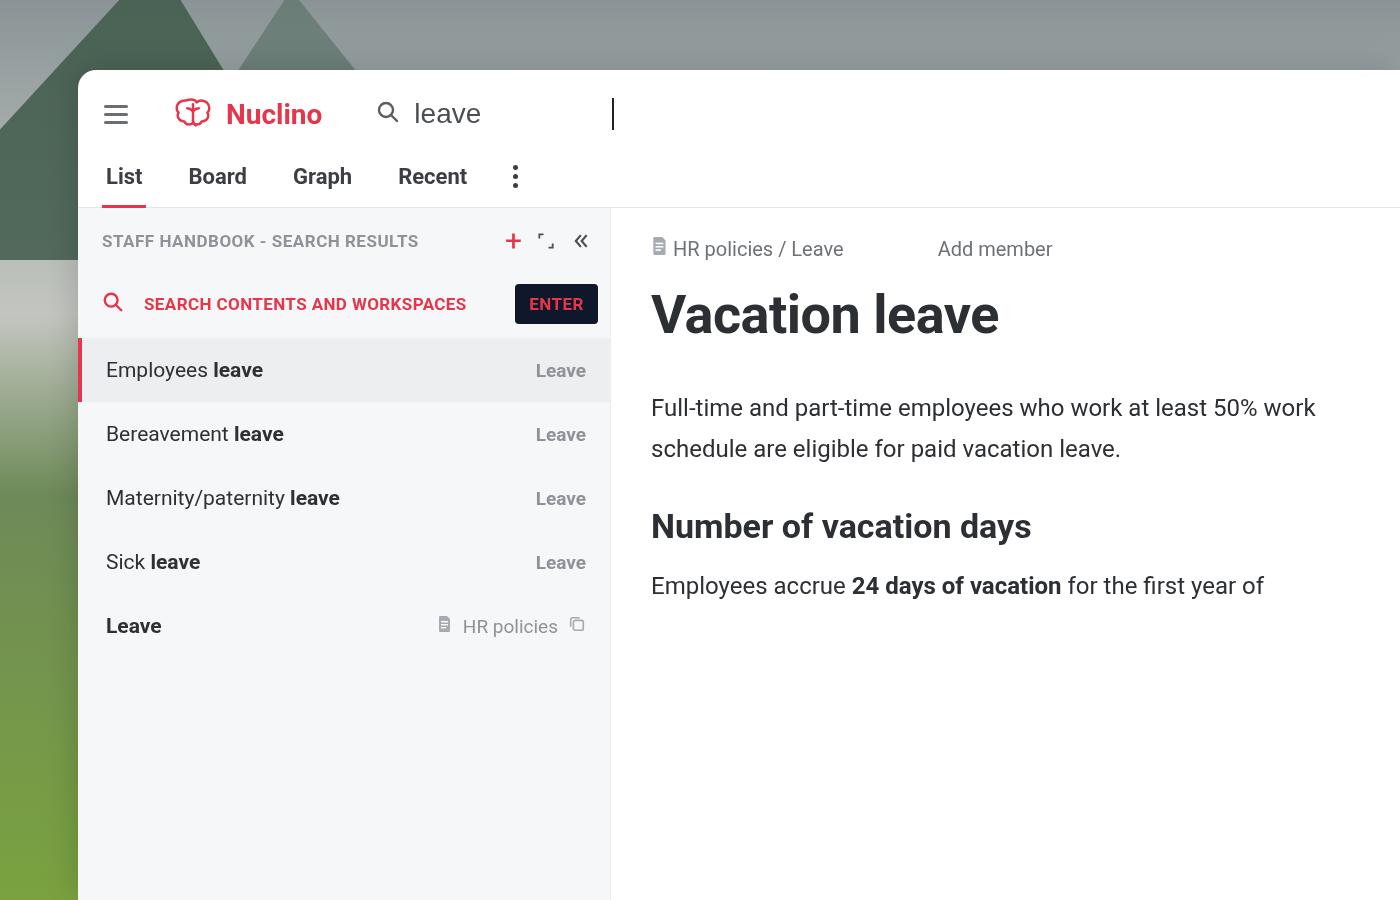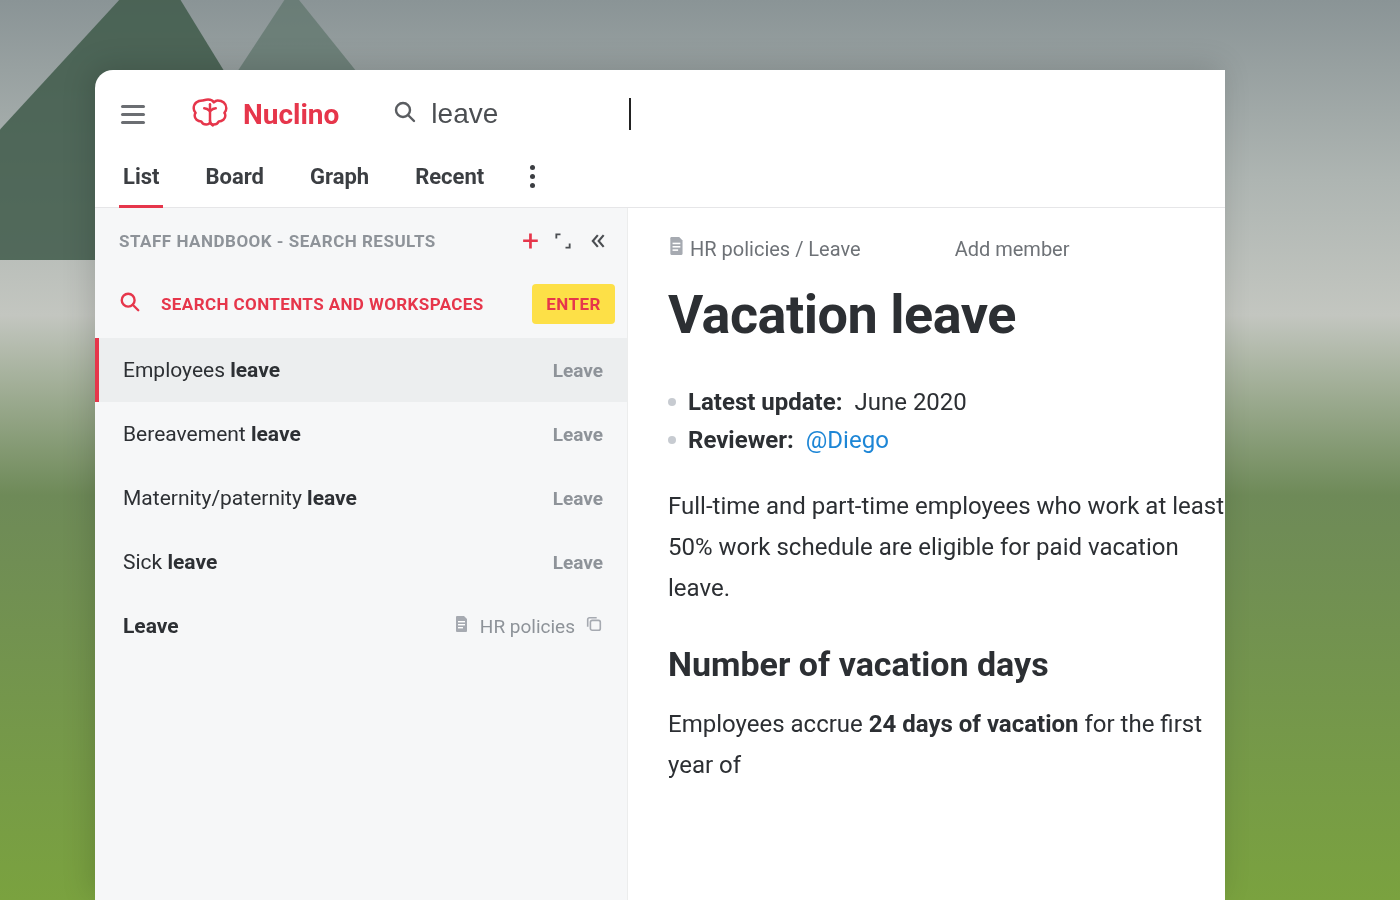--- a/index.html
+++ b/index.html
@@ -8,27 +8,26 @@
     background: linear-gradient(180deg, #8a9496 0%, #aeb5b2 20%, #c3c6c0 35%, #6e8a58 55%, #7aa23f 100%);
     display:flex; align-items:flex-start; justify-content:flex-start;
   }
   
   .bg-mountain-left { position:absolute; top:-40px; left:-120px; width:460px; height:300px; background:#3f5a4a; clip-path: polygon(0 100%, 60% 0, 100% 100%); opacity:.85; }
   .bg-mountain-left2 { position:absolute; top:-10px; left:120px; width:380px; height:260px; background:#5d746a; clip-path: polygon(0 100%, 45% 0, 100% 100%); opacity:.7; }
 
   .app {
     position:absolute;
     top:70px; left:78px;
-    width:1130px; height:830px;
+    width:1322px; height:830px;
     background:#fff;
     border-top-left-radius:18px;
     box-shadow: -4px -4px 30px rgba(0,0,0,.15);
     display:flex; flex-direction:column;
     overflow:hidden;
-    margin-left:17px;
   }
 
   
   .topbar { display:flex; align-items:center; padding:24px 24px 18px 24px; gap:12px; }
   .hamburger { width:28px; display:flex; flex-direction:column; gap:5px; cursor:pointer; padding:6px 2px; }
   .hamburger span { height:3px; background:#6b6e72; border-radius:2px; }
   .logo { display:flex; align-items:center; gap:10px; margin-left:28px; }
   .logo svg { width:46px; height:36px; }
   .logo-text { font-size:28px; font-weight:700; color:#e6364b; }
   .search-wrap { display:flex; align-items:center; margin-left:42px; gap:14px; }
@@ -57,21 +56,21 @@
   .side-head { display:flex; align-items:center; padding:18px 20px 14px 24px; gap:14px; }
   .side-title { font-size:17px; font-weight:700; letter-spacing:.5px; color:#8e9399; flex:1; }
   .side-icn { cursor:pointer; display:flex; align-items:center; justify-content:center; }
   .plus { color:#e6364b; font-size:30px; font-weight:400; line-height:1; }
   .expand svg, .collapse svg { width:20px; height:20px; stroke:#4b4e52; }
 
   
   .search-banner { display:flex; align-items:center; padding:14px 12px 14px 24px; gap:20px; }
   .search-banner .icn svg { width:22px; height:22px; stroke:#e6364b; }
   .sb-text { font-size:17px; font-weight:700; letter-spacing:.4px; color:#e6364b; flex:1; }
-  .enter-pill { background:#fde047; color:#e6364b; font-size:17px; font-weight:700; letter-spacing:.5px; padding:10px 14px; border-radius:4px; }
+  .enter-pill { background:#0f172a; color:#e6364b; font-size:17px; font-weight:700; letter-spacing:.5px; padding:10px 14px; border-radius:4px; }
 
   
   .result { display:flex; align-items:center; padding:20px 24px; font-size:21px; color:#2d3034; cursor:pointer; border-left:4px solid transparent; }
   .result.active { background:#eceeef; border-left-color:#e6364b; }
   .result .title { flex:1; }
   .result .title b { font-weight:700; }
   .result .cat { color:#8e9399; font-size:19px; font-weight:700; }
   .result.lastrow .cat { display:flex; align-items:center; gap:10px; font-weight:400; }
   .mini-doc svg { width:16px; height:18px; }
   .mini-copy svg { width:18px; height:18px; stroke:#a6aab1; }
@@ -231,30 +230,20 @@
               <rect x="4" y="9" width="7" height="1.4" fill="#fff"></rect>
               <rect x="4" y="12" width="5" height="1.4" fill="#fff"></rect>
             </svg>
         </span>
         <span>HR policies / Leave</span>
         <span class="add-member-inline">Add member</span>
       </div>
 
       <h1 class="page-title">Vacation leave</h1>
 
-      <ul class="meta-list">
-        <li>
-          <span class="meta-label">Latest update:</span>
-          <span> June 2020</span>
-        </li>
-        <li>
-          <span class="meta-label">Reviewer:</span>
-          <span class="mention">@Diego</span>
-        </li>
-      </ul>
 
       <p class="para">Full-time and part-time employees who work at least 50% work schedule are eligible for paid vacation leave.</p>
 
       <h2 class="h2">Number of vacation days</h2>
 
       <p class="para">
         <span>Employees accrue </span><b>24 days of vacation</b><span> for the first year of</span>
       </p>
     </div>
 

